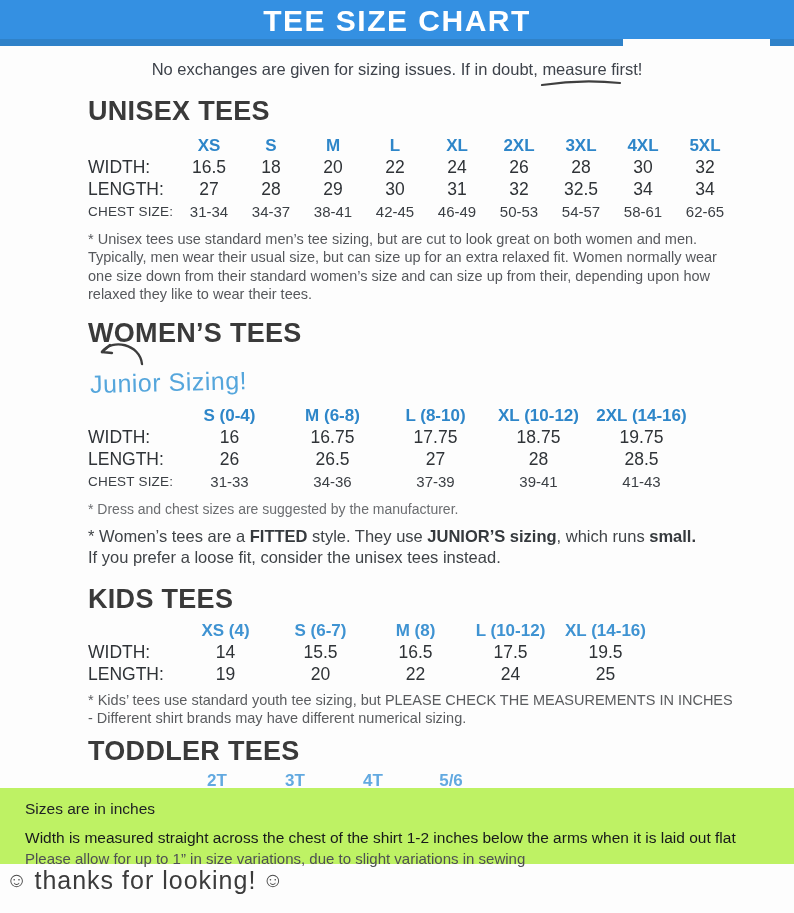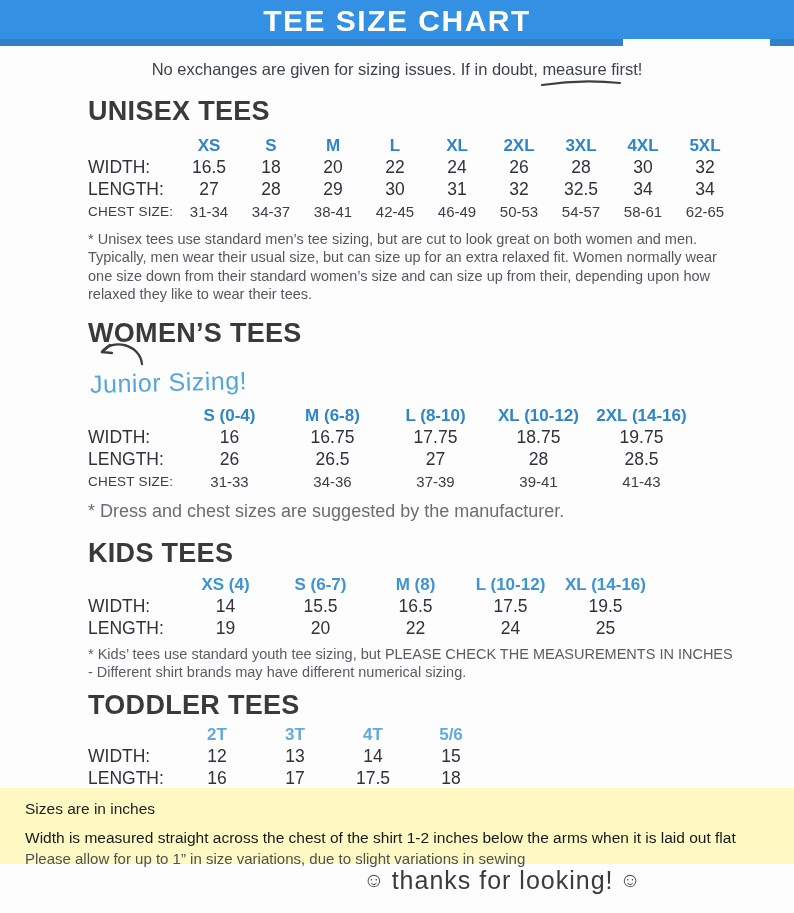--- a/index.html
+++ b/index.html
@@ -43,35 +43,35 @@
   tr.chest td { font-size:15px; color:#3b3f44; }
   tr.chest td.lbl { font-size:13.5px; letter-spacing:.2px; }
   .t-unisex td.lbl { width:90px; } .t-unisex td.c { width:62px; }
   .t-women td.lbl { width:90px; } .t-women td.c { width:103px;text-align:center; }
   .t-kids td.lbl { width:90px; } .t-kids td.c { width:95px; }
   .t-toddler td.lbl { width:90px; } .t-toddler td.c { width:78px; }
   .t-toddler tr.hdr td, .t-kids tr.hdr td { color:#3f93d2; }
   .t-toddler tr.hdr td { color:#62a9e0; }
 
   .note { margin-top:8px; max-width:652px; font-size:14.5px; line-height:18.4px; color:#56585c; }
-  .note-sm { margin-top:8px; font-size:18px; color:#6b6d70; }
+  .note-sm { margin-top:8px; font-size:14px; color:#6b6d70; }
   .note-bold { margin-top:9px; max-width:660px; font-size:16.5px; line-height:21px; color:#3f4347; }
   .note-bold .b { font-weight:700; color:#35393d; }
   .note-kids { margin-top:5px; font-size:14.5px; line-height:18.5px; color:#5a5c5f; }
 
   
   .footer {
     position:absolute; left:0; top:788px; width:794px; height:76px;
-    background:#fef9c3; box-sizing:border-box; padding:12px 20px 0 25px;
+    background:#bef264; box-sizing:border-box; padding:12px 20px 0 25px;
   }
   .footer .f1 { font-size:15.5px; color:#202225; margin-bottom:11px; }
   .footer .f2 { font-size:15.5px; color:#17191b; margin-bottom:3px; }
   .footer .f3 { font-size:15px; color:#4e5053; }
   .thanks {
-    position:absolute; left:0; top:866px; width:648px; text-align:right;
+    position:absolute; left:0; top:866px; width:648px; text-align:left;
     font-size:25px; color:#3b3b3b; letter-spacing:1px; font-weight:400;
   }
   .thanks .smiley { font-size:21px; position:relative; top:-2px; padding:0 6px; color:#4a4a4a; }
 </style>
 </head>
 <body>
 
 <div class="page">
 
   <div class="topbar">
@@ -186,20 +186,24 @@
         <td class="lbl">CHEST SIZE:</td>
         <td class="c">31-33</td>
         <td class="c">34-36</td>
         <td class="c">37-39</td>
         <td class="c">39-41</td>
         <td class="c">41-43</td>
       </tr>
     </tbody>
       </table>
     <div class="note-sm">* Dress and chest sizes are suggested by the manufacturer.</div>
+    <div class="note-bold">
+      <span>* Women’s tees are a </span><span class="b">FITTED</span><span> style. They use </span><span class="b">JUNIOR’S sizing</span><span>, which runs </span><span class="b">small.</span><br>
+      <span>If you prefer a loose fit, consider the unisex tees instead.</span>
+    </div>
 
     <h2 class="h2-kids">KIDS TEES</h2>
     <table class="t-kids" style="margin-top:6px;">
       <tbody>
           <tr class="hdr">
         <td class="lbl"></td>
         <td class="c">XS (4)</td>
         <td class="c">S (6-7)</td>
         <td class="c">M (8)</td>
         <td class="c">L (10-12)</td>

